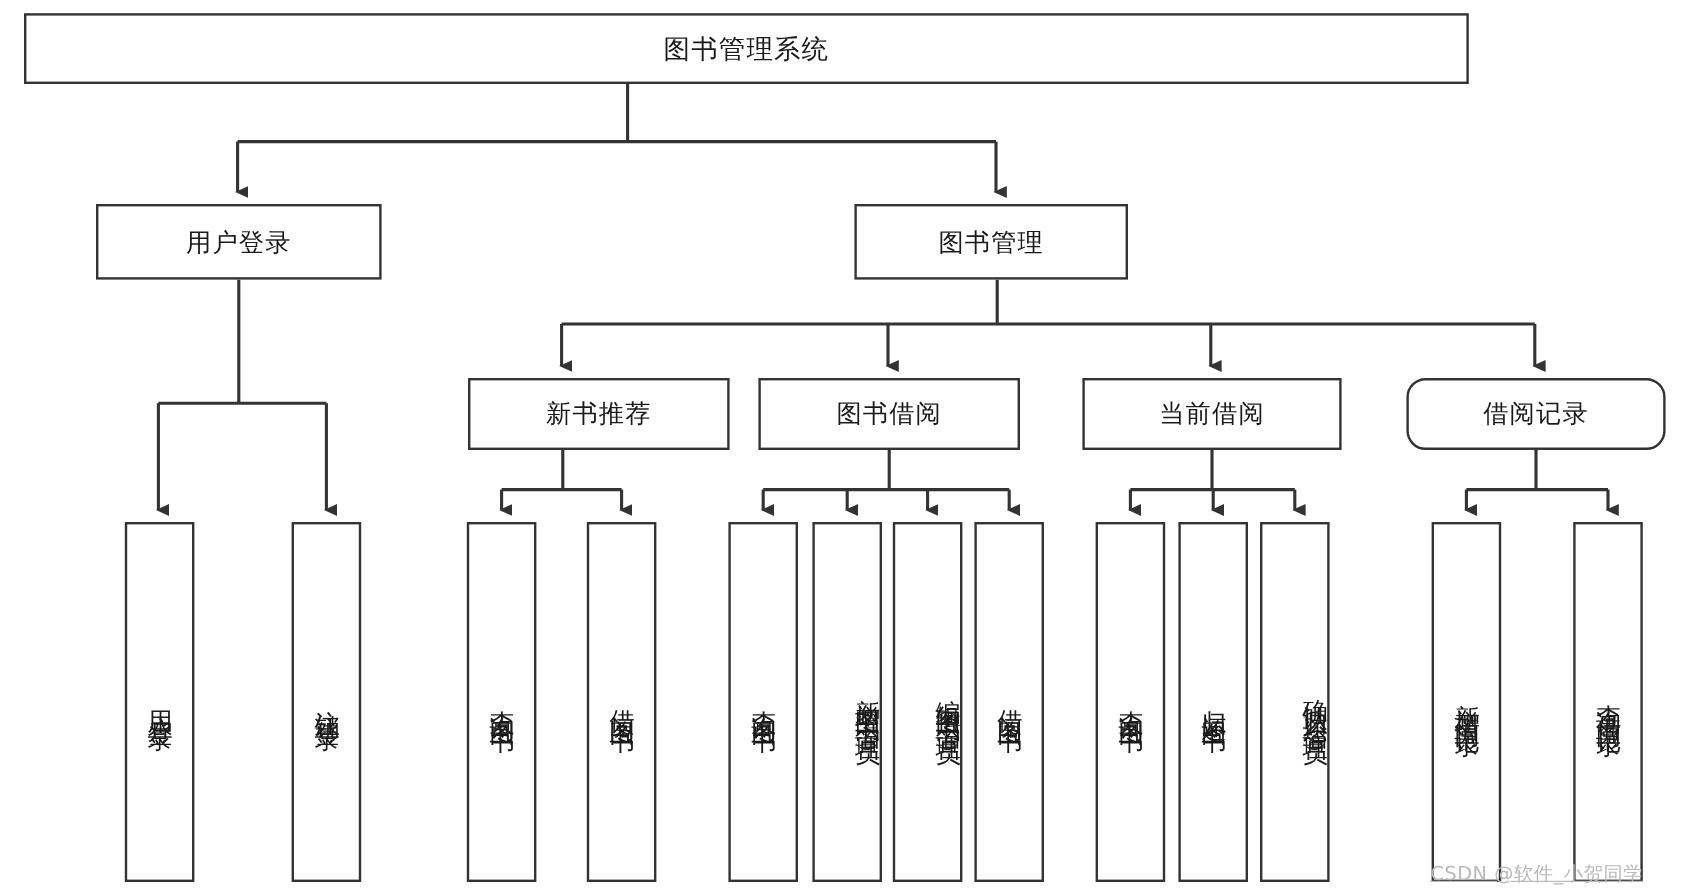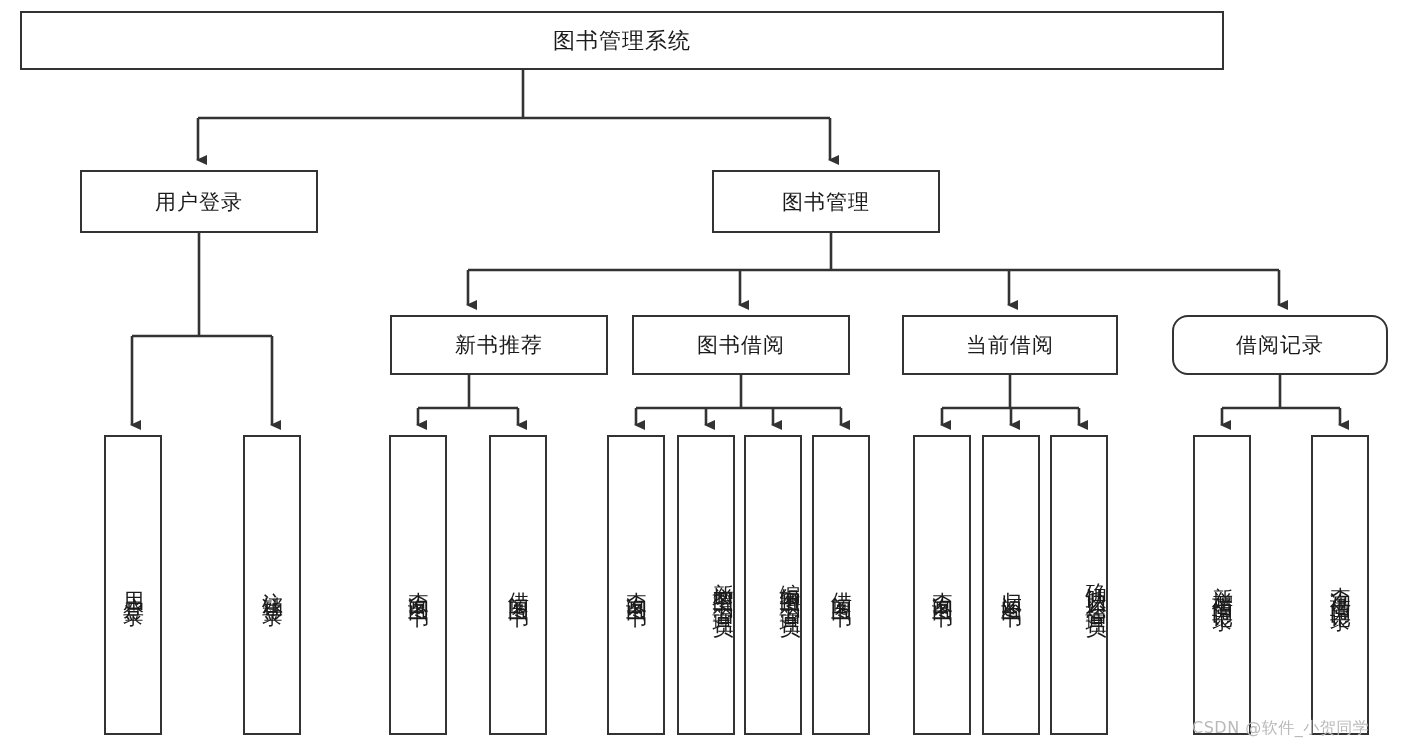--- a/index.html
+++ b/index.html
@@ -134,14 +134,14 @@
   <div class="node leaf centered" style="left: 607px; top: 435px; width: 58px; height: 300px;">查询图书</div>
   <div class="node leaf" style="left: 677px; top: 435px; width: 58px; height: 300px;">新增图书（管理员）</div>
   <div class="node leaf" style="left: 744px; top: 435px; width: 58px; height: 300px;">编辑图书（管理员）</div>
   <div class="node leaf centered" style="left: 812px; top: 435px; width: 58px; height: 300px;">借阅图书</div>
   <div class="node leaf centered" style="left: 913px; top: 435px; width: 58px; height: 300px;">查询图书</div>
   <div class="node leaf centered" style="left: 982px; top: 435px; width: 58px; height: 300px;">归还图书</div>
   <div class="node leaf" style="left: 1050px; top: 435px; width: 58px; height: 300px;">确认归还（管理员）</div>
   <div class="node leaf centered" style="left: 1193px; top: 435px; width: 58px; height: 300px;">新增借阅记录</div>
   <div class="node leaf centered" style="left: 1311px; top: 435px; width: 58px; height: 300px;">查询借阅记录</div>
 
-  <div class="watermark" style="left: 1192px; top: 718px;">CSDN @软件_小贺同学</div>
+  <div class="watermark" style="left: 1192px; top: 718px; text-decoration: underline;">CSDN @软件_小贺同学</div>
 </div>
 
 </body></html>

